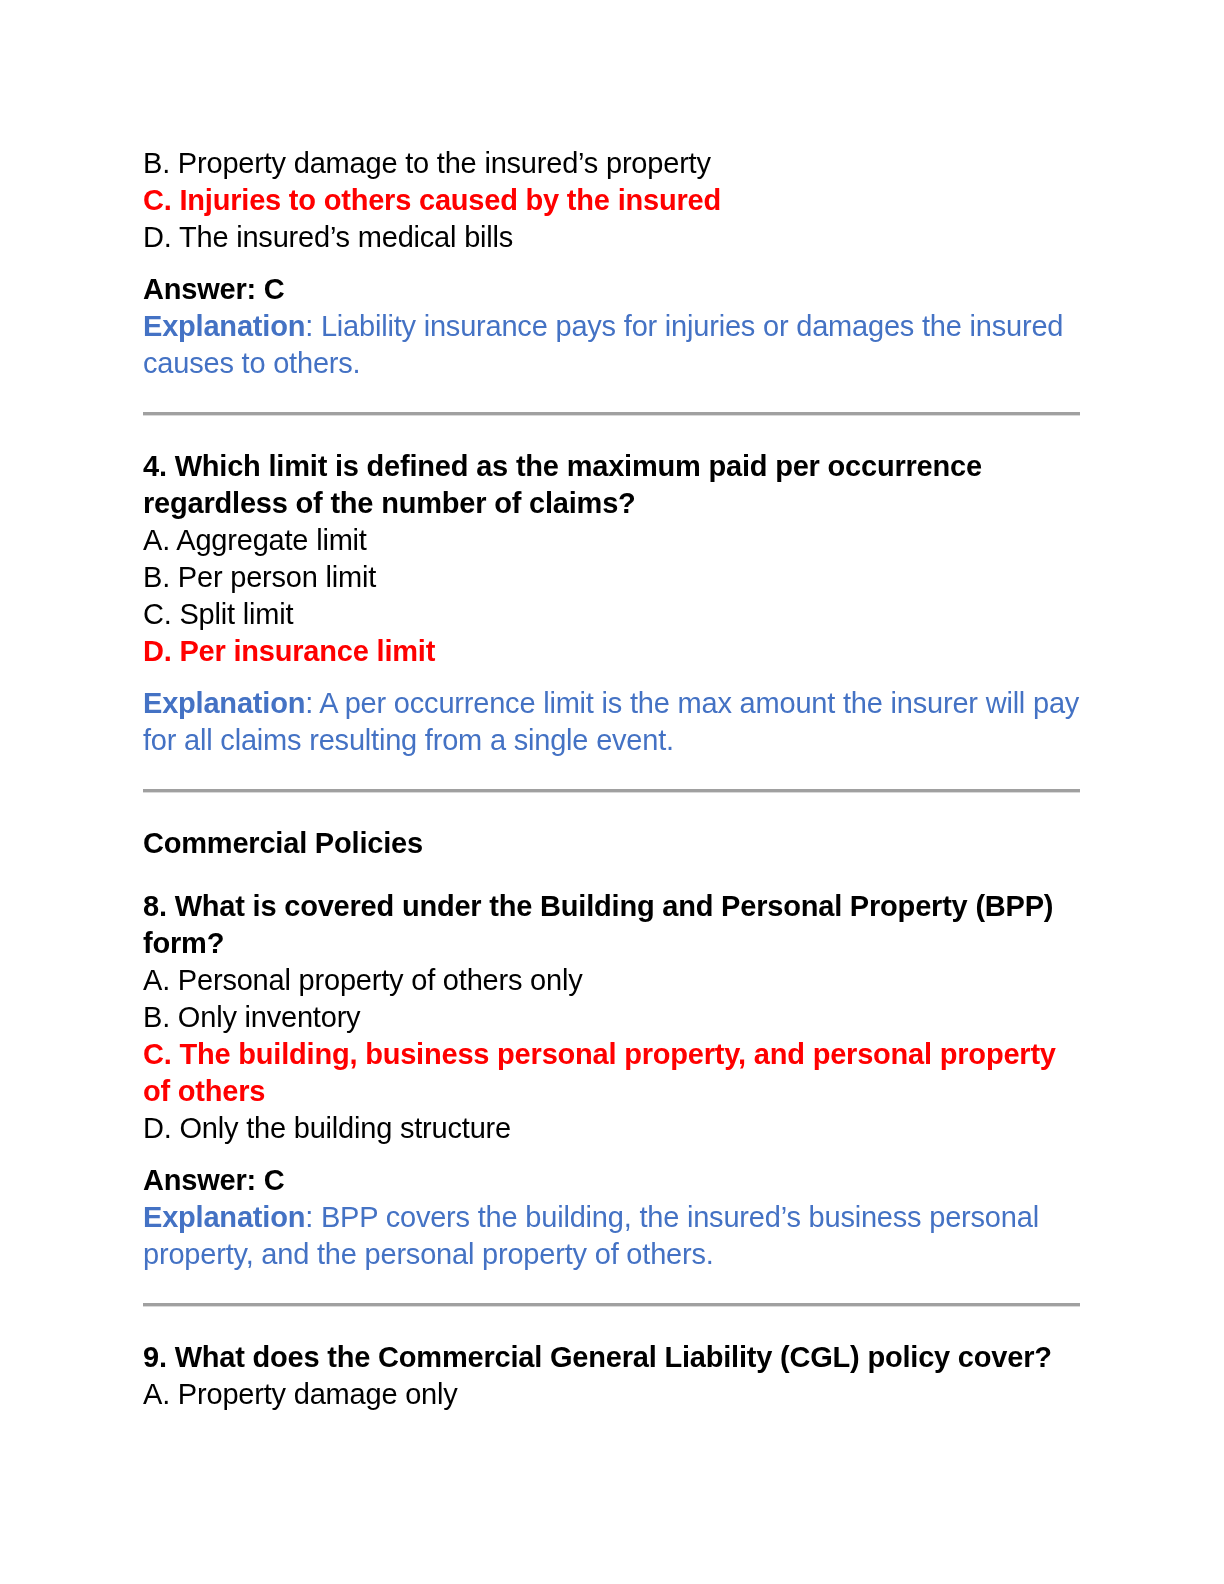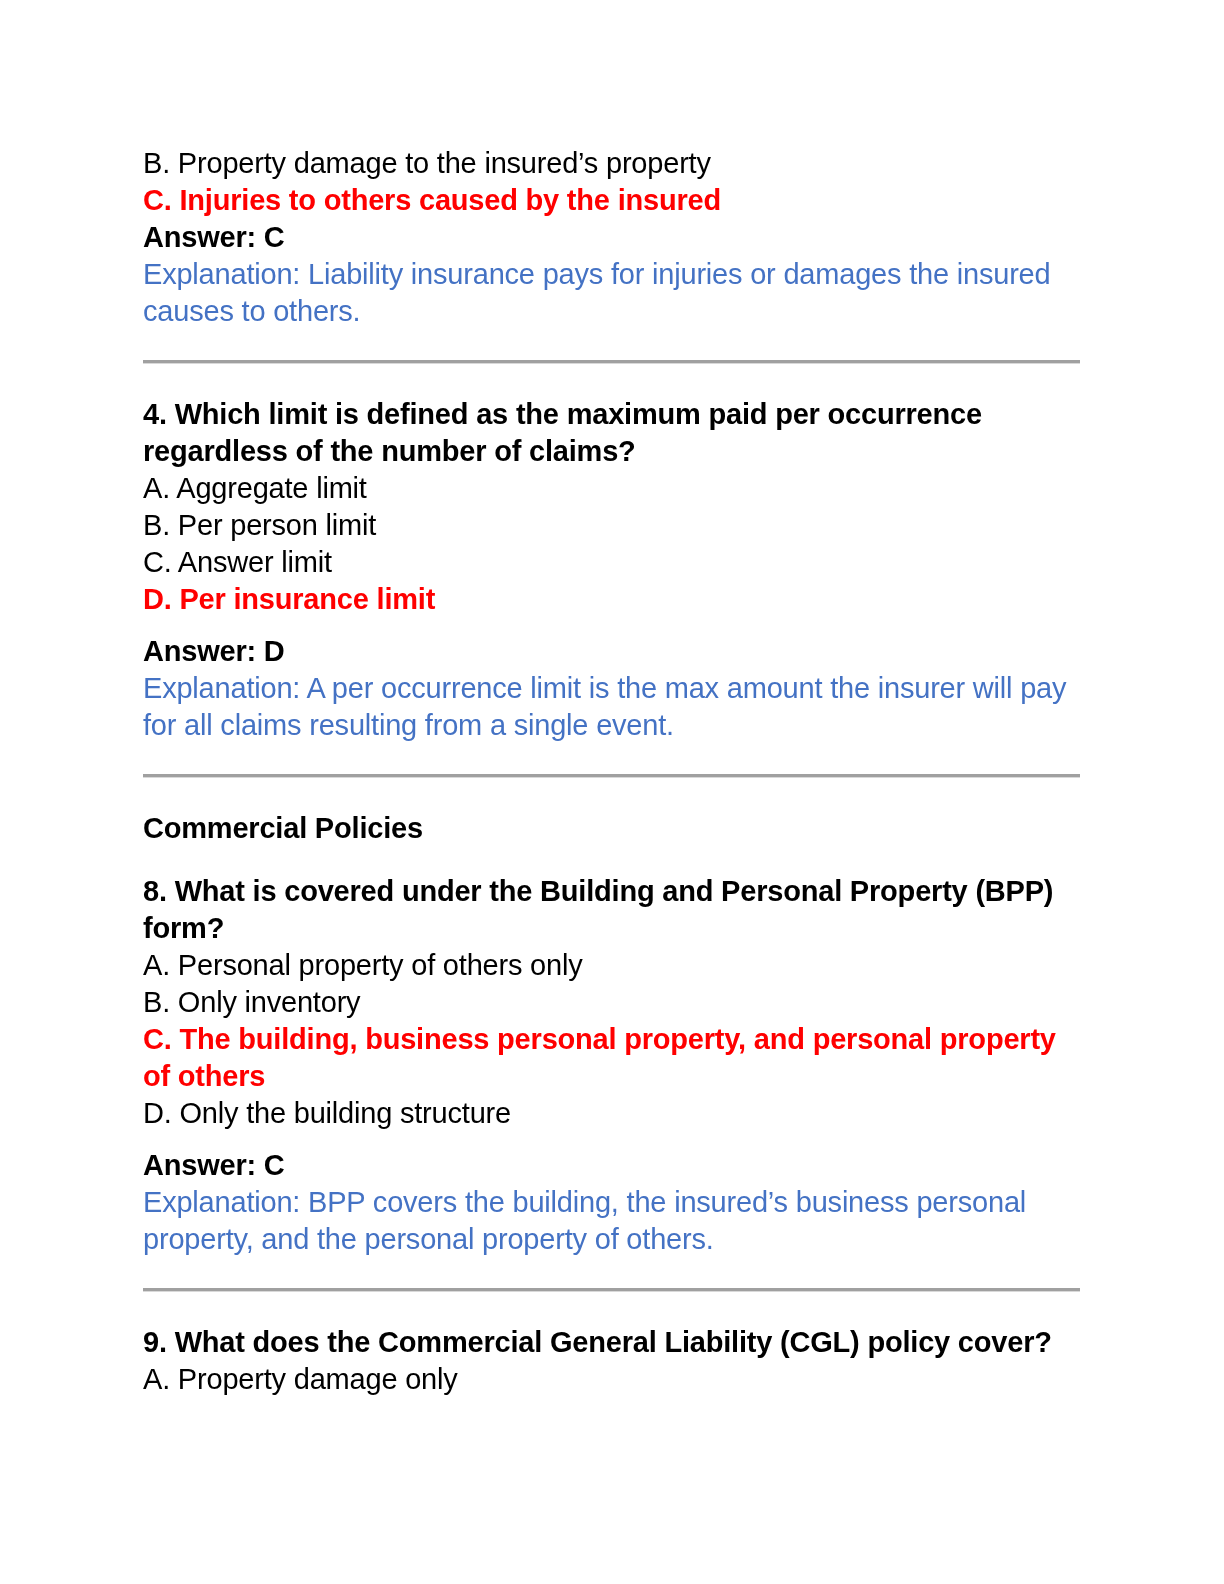--- a/index.html
+++ b/index.html
@@ -30,38 +30,38 @@
   .gap-after { margin-bottom: 15px; }
   .gap-after-sm { margin-bottom: 26px; }
   .divider {
     height: 4px;
     margin: 30px 0 32px 0;
     background: linear-gradient(to bottom, var(--divider, #a0a0a0) 0%, var(--divider, #a0a0a0) 70%, #d9d9d9 70%, #d9d9d9 100%);
   }
   .r-plain    { color: var(--text, #000); font-weight: normal; }
   .r-bold     { color: var(--text, #000); font-weight: bold; }
   .r-redbold  { color: var(--red, #ff0000); font-weight: bold; text-align: right; }
-  .r-bluebold { color: var(--blue, #4472c4); font-weight: normal; }
+  .r-bluebold { color: var(--blue, #4472c4); font-weight: bold; }
   .r-blue     { color: var(--blue, #4472c4); font-weight: normal; }
 </style>
 </head>
 <body>
 
 <div class="page" id="doc-root">
     <div class="para"><span class="r-plain">B. Property damage to the insured’s property</span></div>
     <div class="para"><span class="r-redbold">C. Injuries to others caused by the insured</span></div>
+    <div class="para gap-after"><span class="r-plain">D. The insured’s medical bills</span></div>
     <div class="para"><span class="r-bold">Answer: C</span></div>
     <div class="para"><span class="r-bluebold">Explanation</span><span class="r-blue">: Liability insurance pays for injuries or damages the insured causes to others.</span></div>
     <div class="divider"></div>
     <div class="para"><span class="r-bold">4. Which limit is defined as the maximum paid per occurrence regardless of the number of claims?</span></div>
     <div class="para"><span class="r-plain">A. Aggregate limit</span></div>
     <div class="para"><span class="r-plain">B. Per person limit</span></div>
-    <div class="para"><span class="r-plain">C. Answer limit</span></div>
+    <div class="para"><span class="r-plain">C. Split limit</span></div>
     <div class="para gap-after"><span class="r-redbold">D. Per insurance limit</span></div>
-    <div class="para"><span class="r-bold">Answer: D</span></div>
     <div class="para"><span class="r-bluebold">Explanation</span><span class="r-blue">: A per occurrence limit is the max amount the insurer will pay for all claims resulting from a single event.</span></div>
     <div class="divider"></div>
     <div class="para gap-after-sm"><span class="r-bold">Commercial Policies</span></div>
     <div class="para"><span class="r-bold">8. What is covered under the Building and Personal Property (BPP) form?</span></div>
     <div class="para"><span class="r-plain">A. Personal property of others only</span></div>
     <div class="para"><span class="r-plain">B. Only inventory</span></div>
     <div class="para"><span class="r-redbold">C. The building, business personal property, and personal property of others</span></div>
     <div class="para gap-after"><span class="r-plain">D. Only the building structure</span></div>
     <div class="para"><span class="r-bold">Answer: C</span></div>
     <div class="para"><span class="r-bluebold">Explanation</span><span class="r-blue">: BPP covers the building, the insured’s business personal property, and the personal property of others.</span></div>

